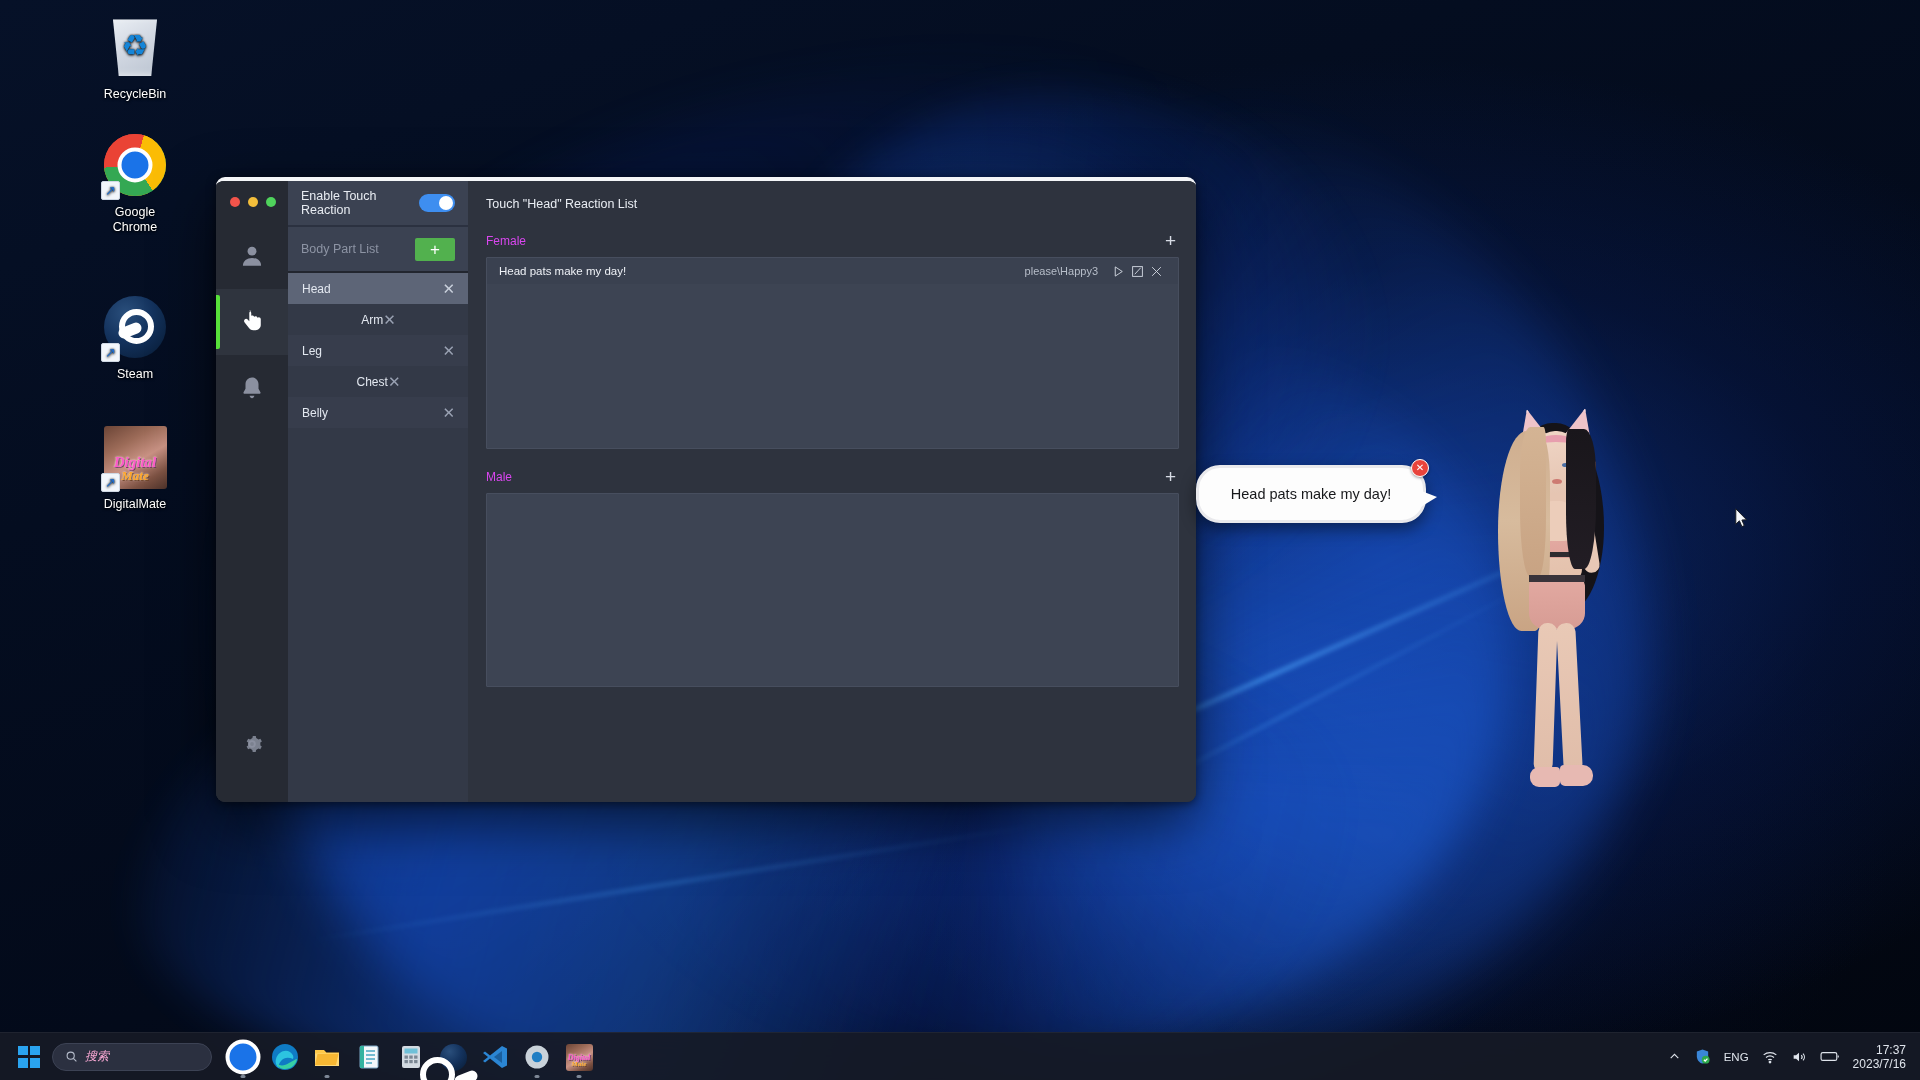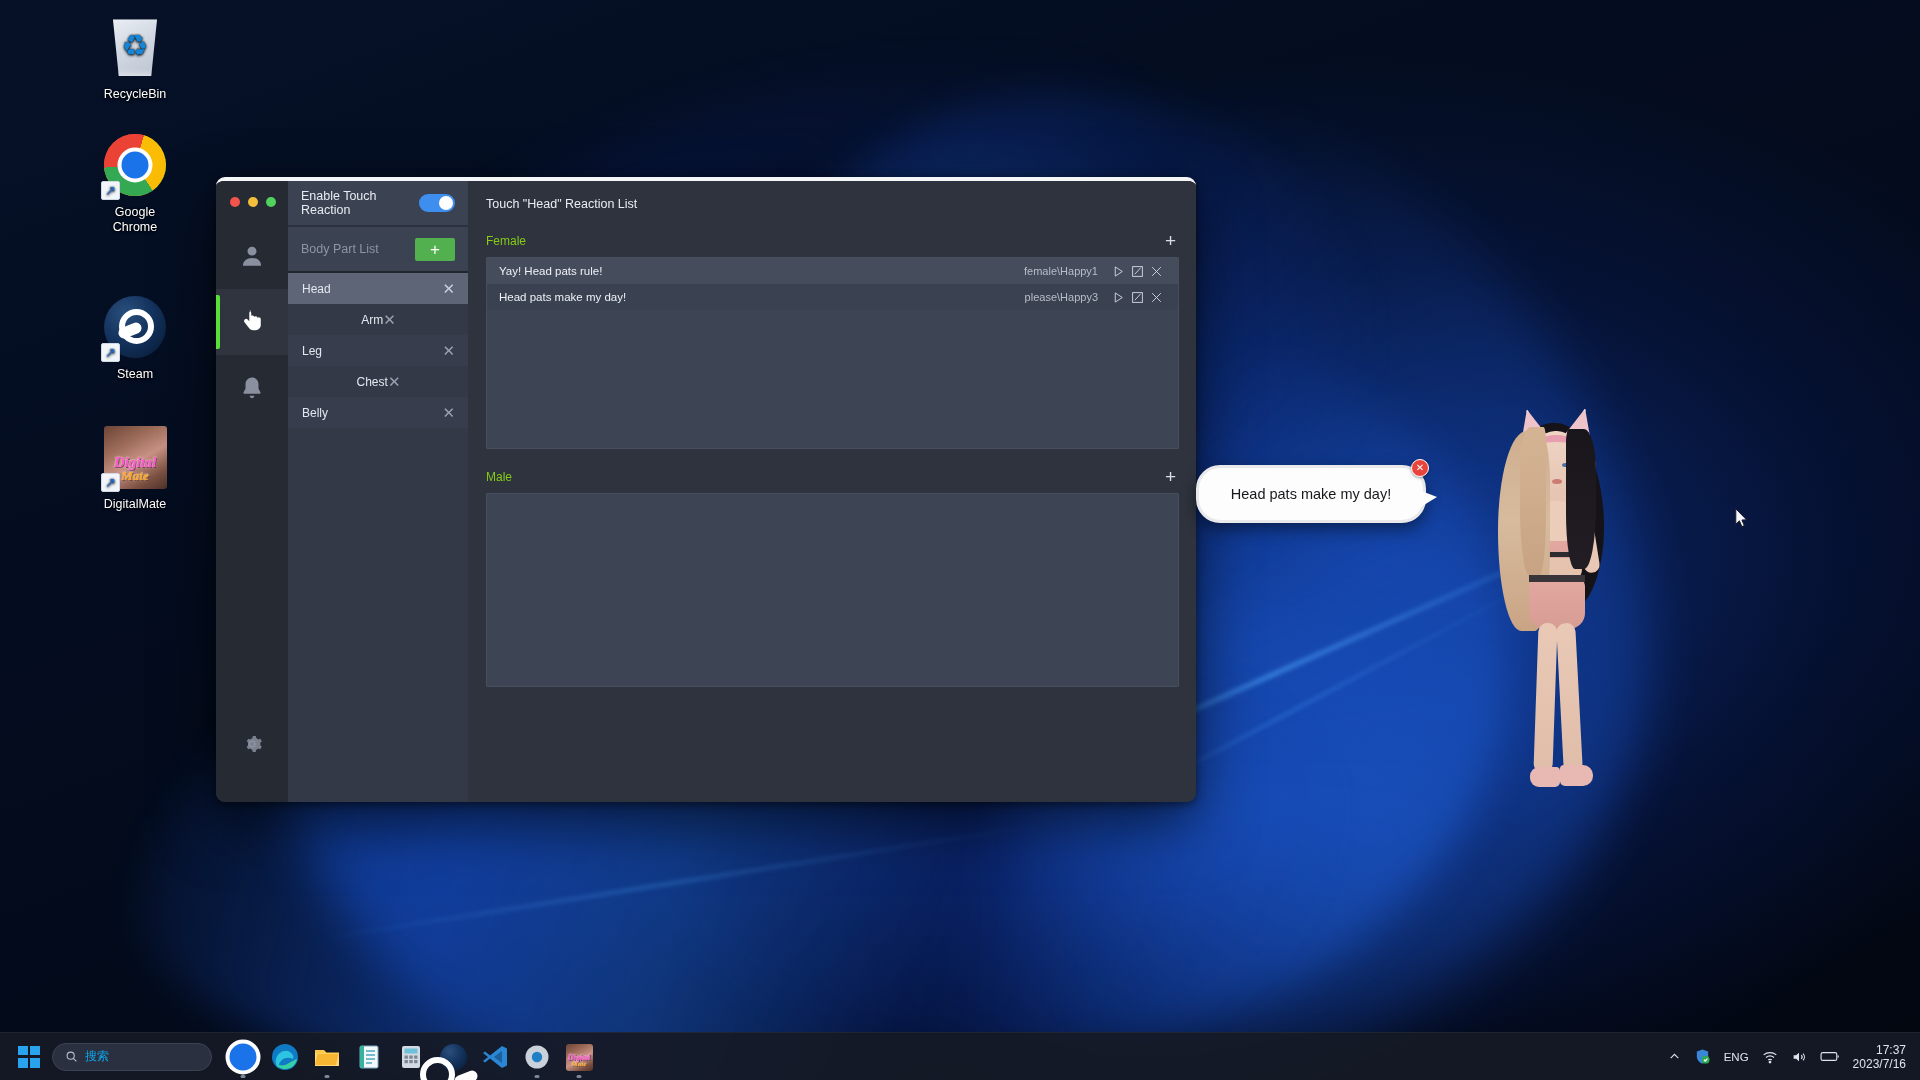--- a/index.html
+++ b/index.html
@@ -125,21 +125,21 @@
   .part-row.odd { background:#373d4c; }
   .part-row.even { background:#333947;justify-content:center; }
   .part-row.selected { background:#5d6577; }
   .x-ico { color:#9aa2b3; font-size:15px; line-height:1; cursor:pointer; font-weight:300; }
   .part-row.selected .x-ico { color:#c9d0dc; }
 
   
   #main-panel { flex:1; background:#2e333e; padding:16px 17px 0 18px; display:flex; flex-direction:column; }
   #panel-title { font-size:12.5px; color:#e9edf3; margin-bottom:19px; }
   .sec-head { display:flex; align-items:center; justify-content:space-between; height:21px; margin-bottom:6px; }
-  .sec-head .lbl { font-size:12px; color:#84cc16; }
+  .sec-head .lbl { font-size:12px; color:#d946ef; }
   .plus-ico { color:#d7dce5; font-size:19px; line-height:1; font-weight:300; cursor:pointer; padding:0 3px; }
   .list-box { background:#3d4453; border:1px solid #474e5e; border-radius:1px; overflow:hidden; }
   #female-box { height:192px; }
   #male-box { height:194px; }
   .reaction-row {
     height:26px; display:flex; align-items:center; padding:0 12px 0 12px;
     font-size:11.5px; color:#eef1f6;
   }
   .reaction-row.odd { background:#454c5c; }
   .reaction-row.even { background:#3a4150; }
@@ -227,21 +227,21 @@
     background:rgba(22,26,38,0.93); backdrop-filter:blur(12px);
     display:flex; align-items:center;
     border-top:1px solid rgba(255,255,255,.05);
   }
   #tb-left { display:flex; align-items:center; gap:12px; padding-left:18px; }
   .win-logo { width:22px; height:22px; display:grid; grid-template-columns:1fr 1fr; grid-template-rows:1fr 1fr; gap:2.5px; cursor:pointer; }
   .win-logo i { background:#2aa3ef; display:block; }
   #search-box {
     width:160px; height:28px; border-radius:14px; background:#2b3040;
     border:1px solid #3c4254; display:flex; align-items:center; gap:7px; padding:0 12px;
-    color:#0ea5e9; font-size:12px; cursor:text;
+    color:#f9a8d4; font-size:12px; cursor:text;font-style:italic;
   }
   #tb-apps { display:flex; align-items:center; gap:14px; margin-left:17px; }
   .tb-app { width:28px; height:28px; position:relative; cursor:pointer; }
   .tb-run::after { content:""; position:absolute; left:50%; bottom:-7px; transform:translateX(-50%);
     width:5px; height:3px; border-radius:2px; background:#7d8796; }
   #tb-right { margin-left:auto; display:flex; align-items:center; gap:13px; padding-right:14px; color:#dfe4ec; font-size:11.5px; }
   .tray-ic { cursor:pointer; display:flex; align-items:center; }
   #clock { text-align:right; line-height:14px; font-size:12px; cursor:pointer; }
 
   svg { display:block; }
@@ -378,40 +378,20 @@
 
   <div id="main-panel">
     <div id="panel-title">Touch "Head" Reaction List</div>
 
     <div class="sec-head">
       <span class="lbl">Female</span>
       <span class="plus-ico">+</span>
     </div>
     <div class="list-box" id="female-box">
 
-      <div class="reaction-row odd">
-        <span class="r-text">Yay! Head pats rule!</span>
-        <span class="r-path">female\Happy1</span>
-        <span class="r-act">
-            <svg viewBox="0 0 24 24" fill="none" stroke="#d3d9e3" stroke-width="1.7">
-              <path d="M6 3.5l13 8.5-13 8.5z"></path>
-            </svg>
-          </span>
-        <span class="r-act">
-            <svg viewBox="0 0 24 24" fill="none" stroke="#d3d9e3" stroke-width="1.7">
-              <rect x="3" y="3" width="18" height="18"></rect>
-              <path d="M7 17L18 5"></path>
-            </svg>
-          </span>
-        <span class="r-act">
-            <svg viewBox="0 0 24 24" fill="none" stroke="#d3d9e3" stroke-width="1.7">
-              <path d="M4 4l16 16M20 4L4 20"></path>
-            </svg>
-          </span>
-      </div>
 
 
 
       <div class="reaction-row even">
         <span class="r-text">Head pats make my day!</span>
         <span class="r-path">please\Happy3</span>
         <span class="r-act">
             <svg viewBox="0 0 24 24" fill="none" stroke="#d3d9e3" stroke-width="1.7">
               <path d="M6 3.5l13 8.5-13 8.5z"></path>
             </svg>

